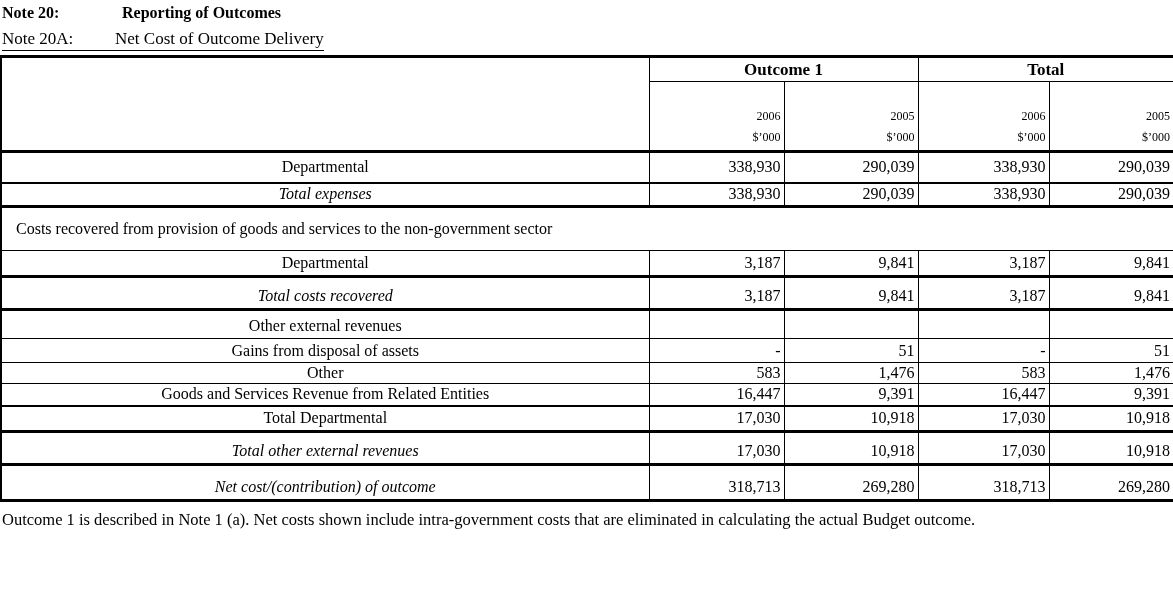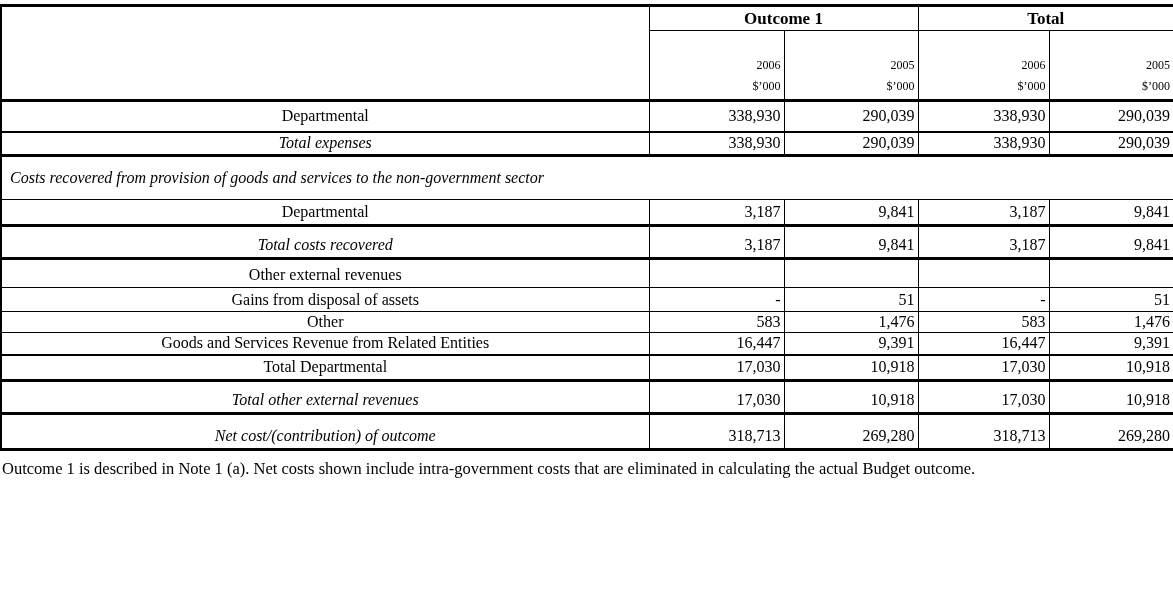--- a/index.html
+++ b/index.html
@@ -79,36 +79,44 @@
   tr.r4  { height: 33px; }
   tr.r5  { height: 29px; }
   tr.r6  { height: 24px; margin-top: 41px; }
   tr.r7  { height: 21px; }
   tr.r8  { height: 22px; }
   tr.r9  { height: 26px; }
   tr.r10 { height: 33px; }
   tr.r11 { height: 36px; }
 
   tr.va-b > td { vertical-align: bottom; padding-bottom: 3px; }
-  td.spanrow { font-style: italic; padding-left: 8px; }
+  td.spanrow { padding-left: 14px; }
 
   
   .footnote {
     font-size: 16.5px;
     line-height: 25px;
     padding: 5px 0 0 2px;
     width: 1150px;
   }
 </style>
 </head>
 <body>
 
 <div class="page">
 
-
+  <div class="title1">
+    <span class="title1-label">Note 20:</span><span>Reporting of Outcomes</span>
+  </div>
+
+  <div class="title2">
+    <span class="title2-underline">
+      <span class="title2-label">Note 20A:</span><span>Net Cost of Outcome Delivery</span>
+    </span>
+  </div>
 
   <table class="note-table">
     <colgroup>
       <col style="width:648px">
         <col style="width:135px">
         <col style="width:134px">
         <col style="width:131px">
         <col style="width:125px">
     </colgroup>
 

